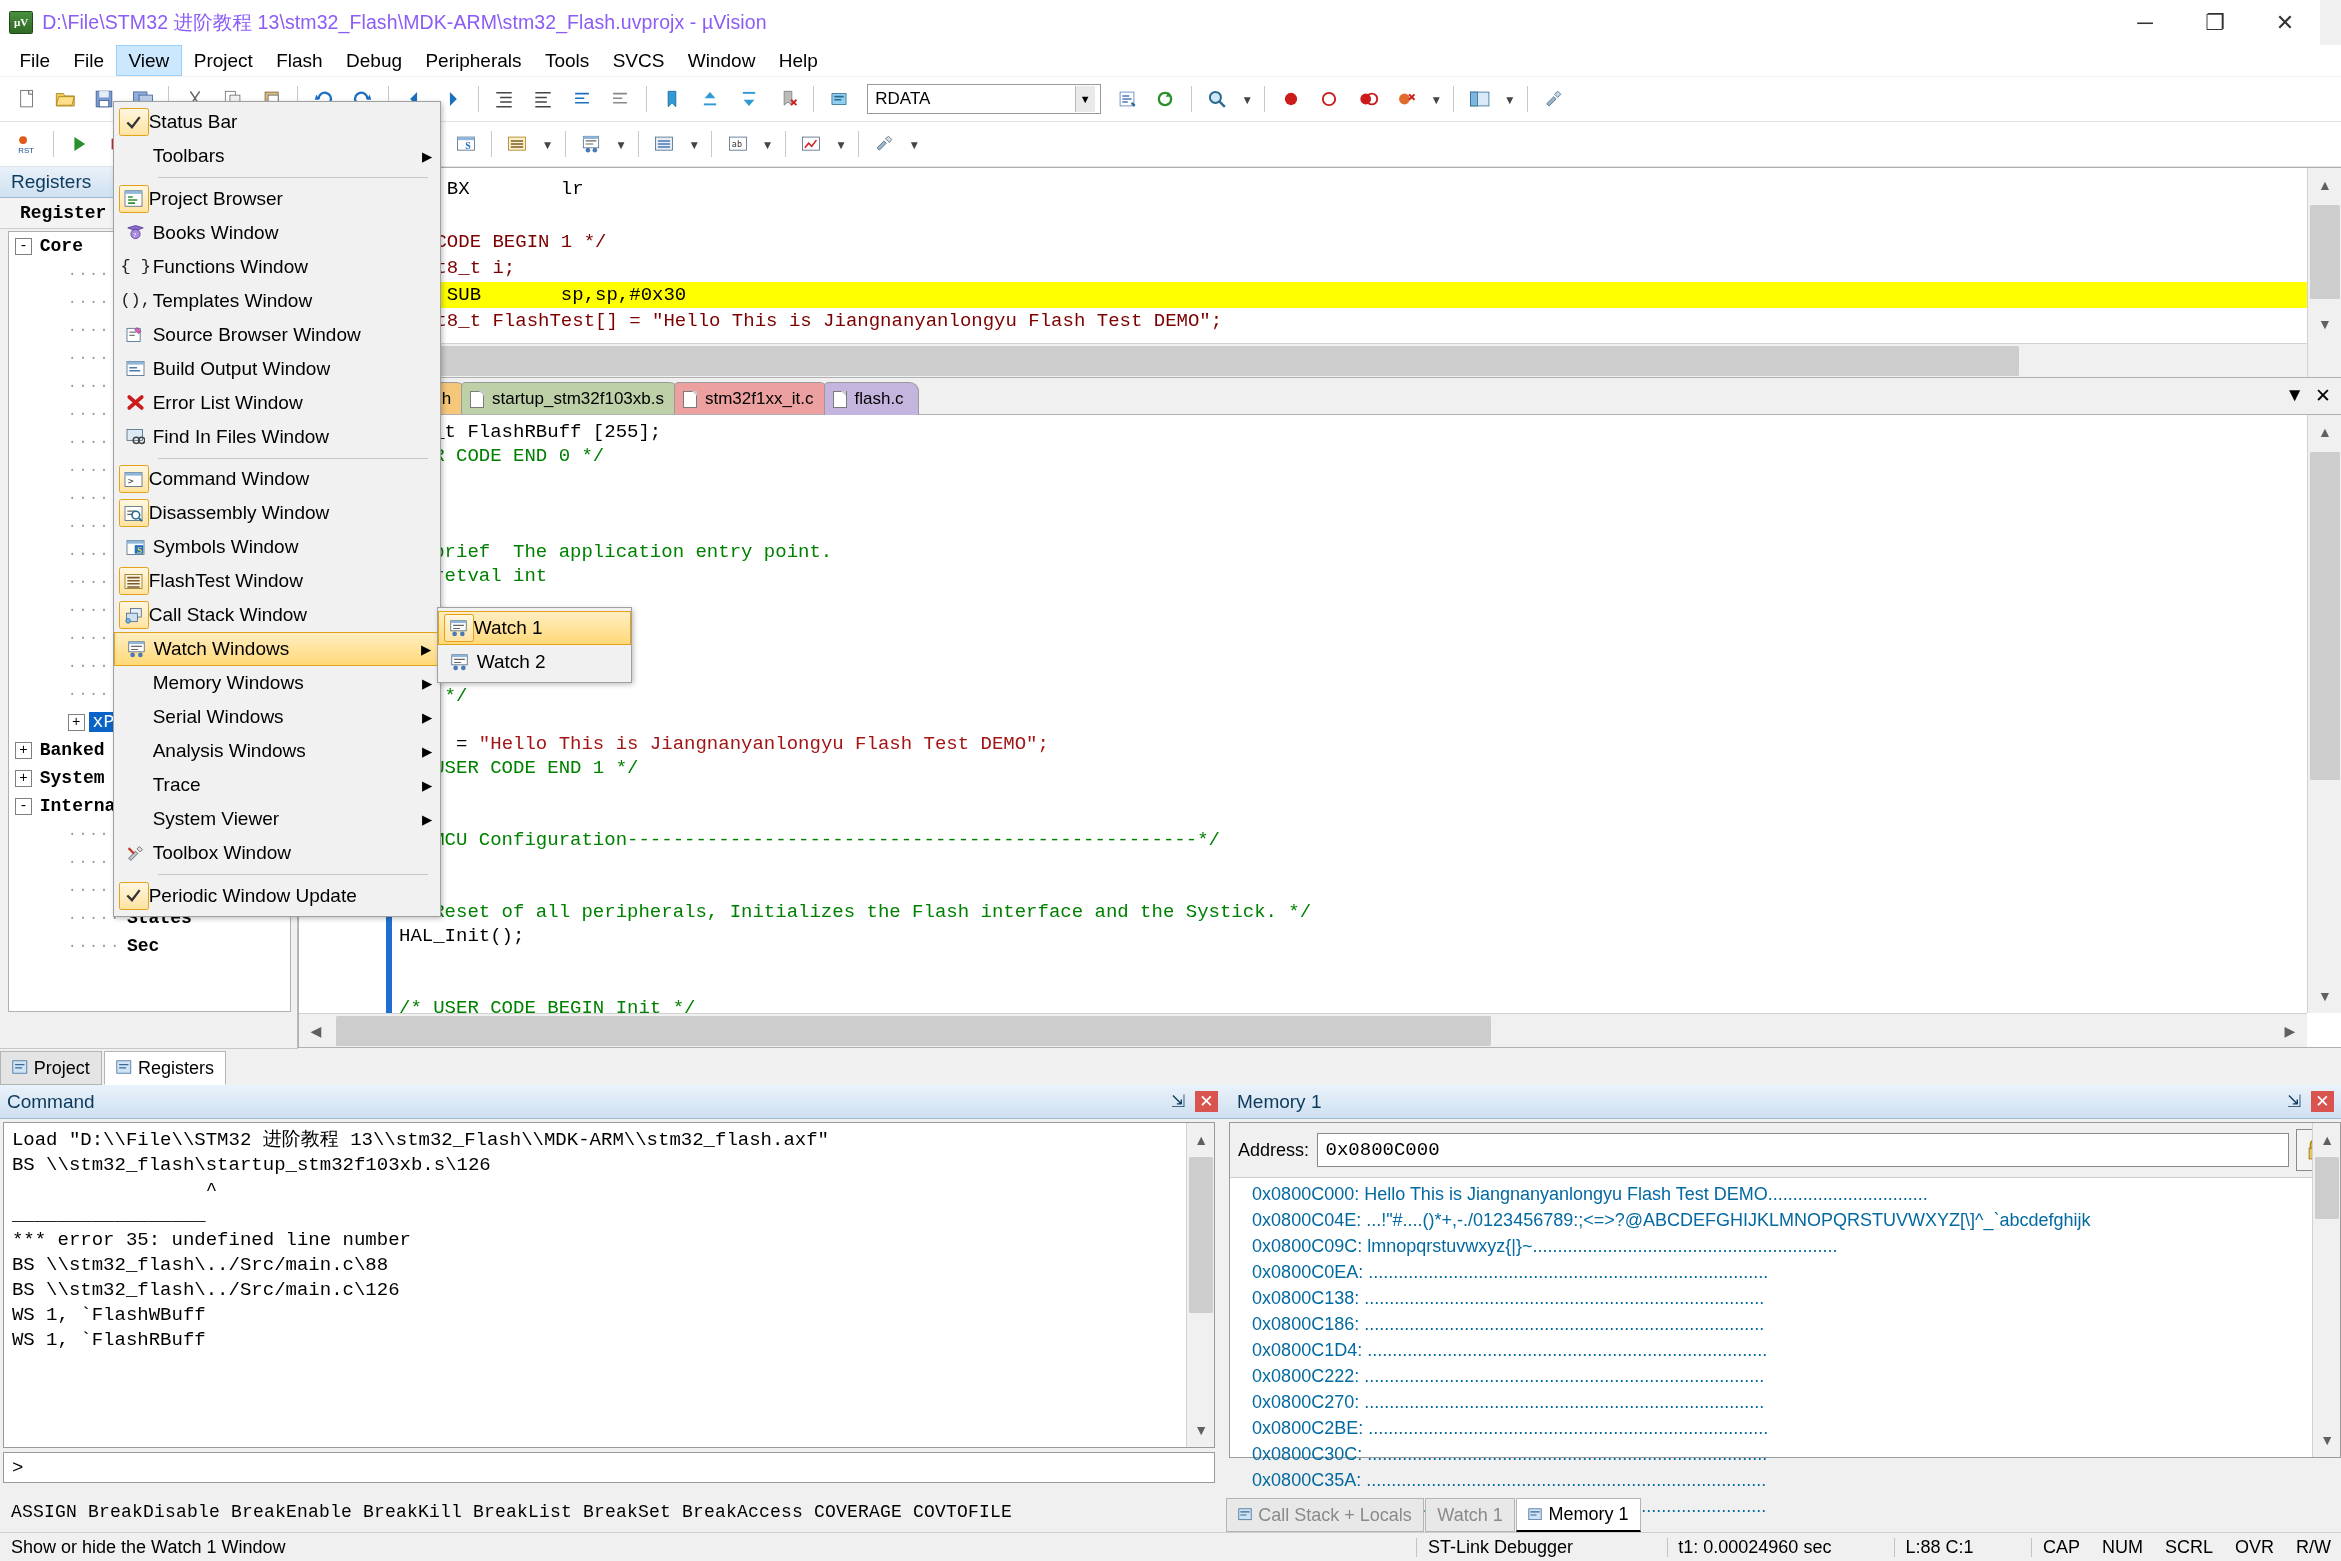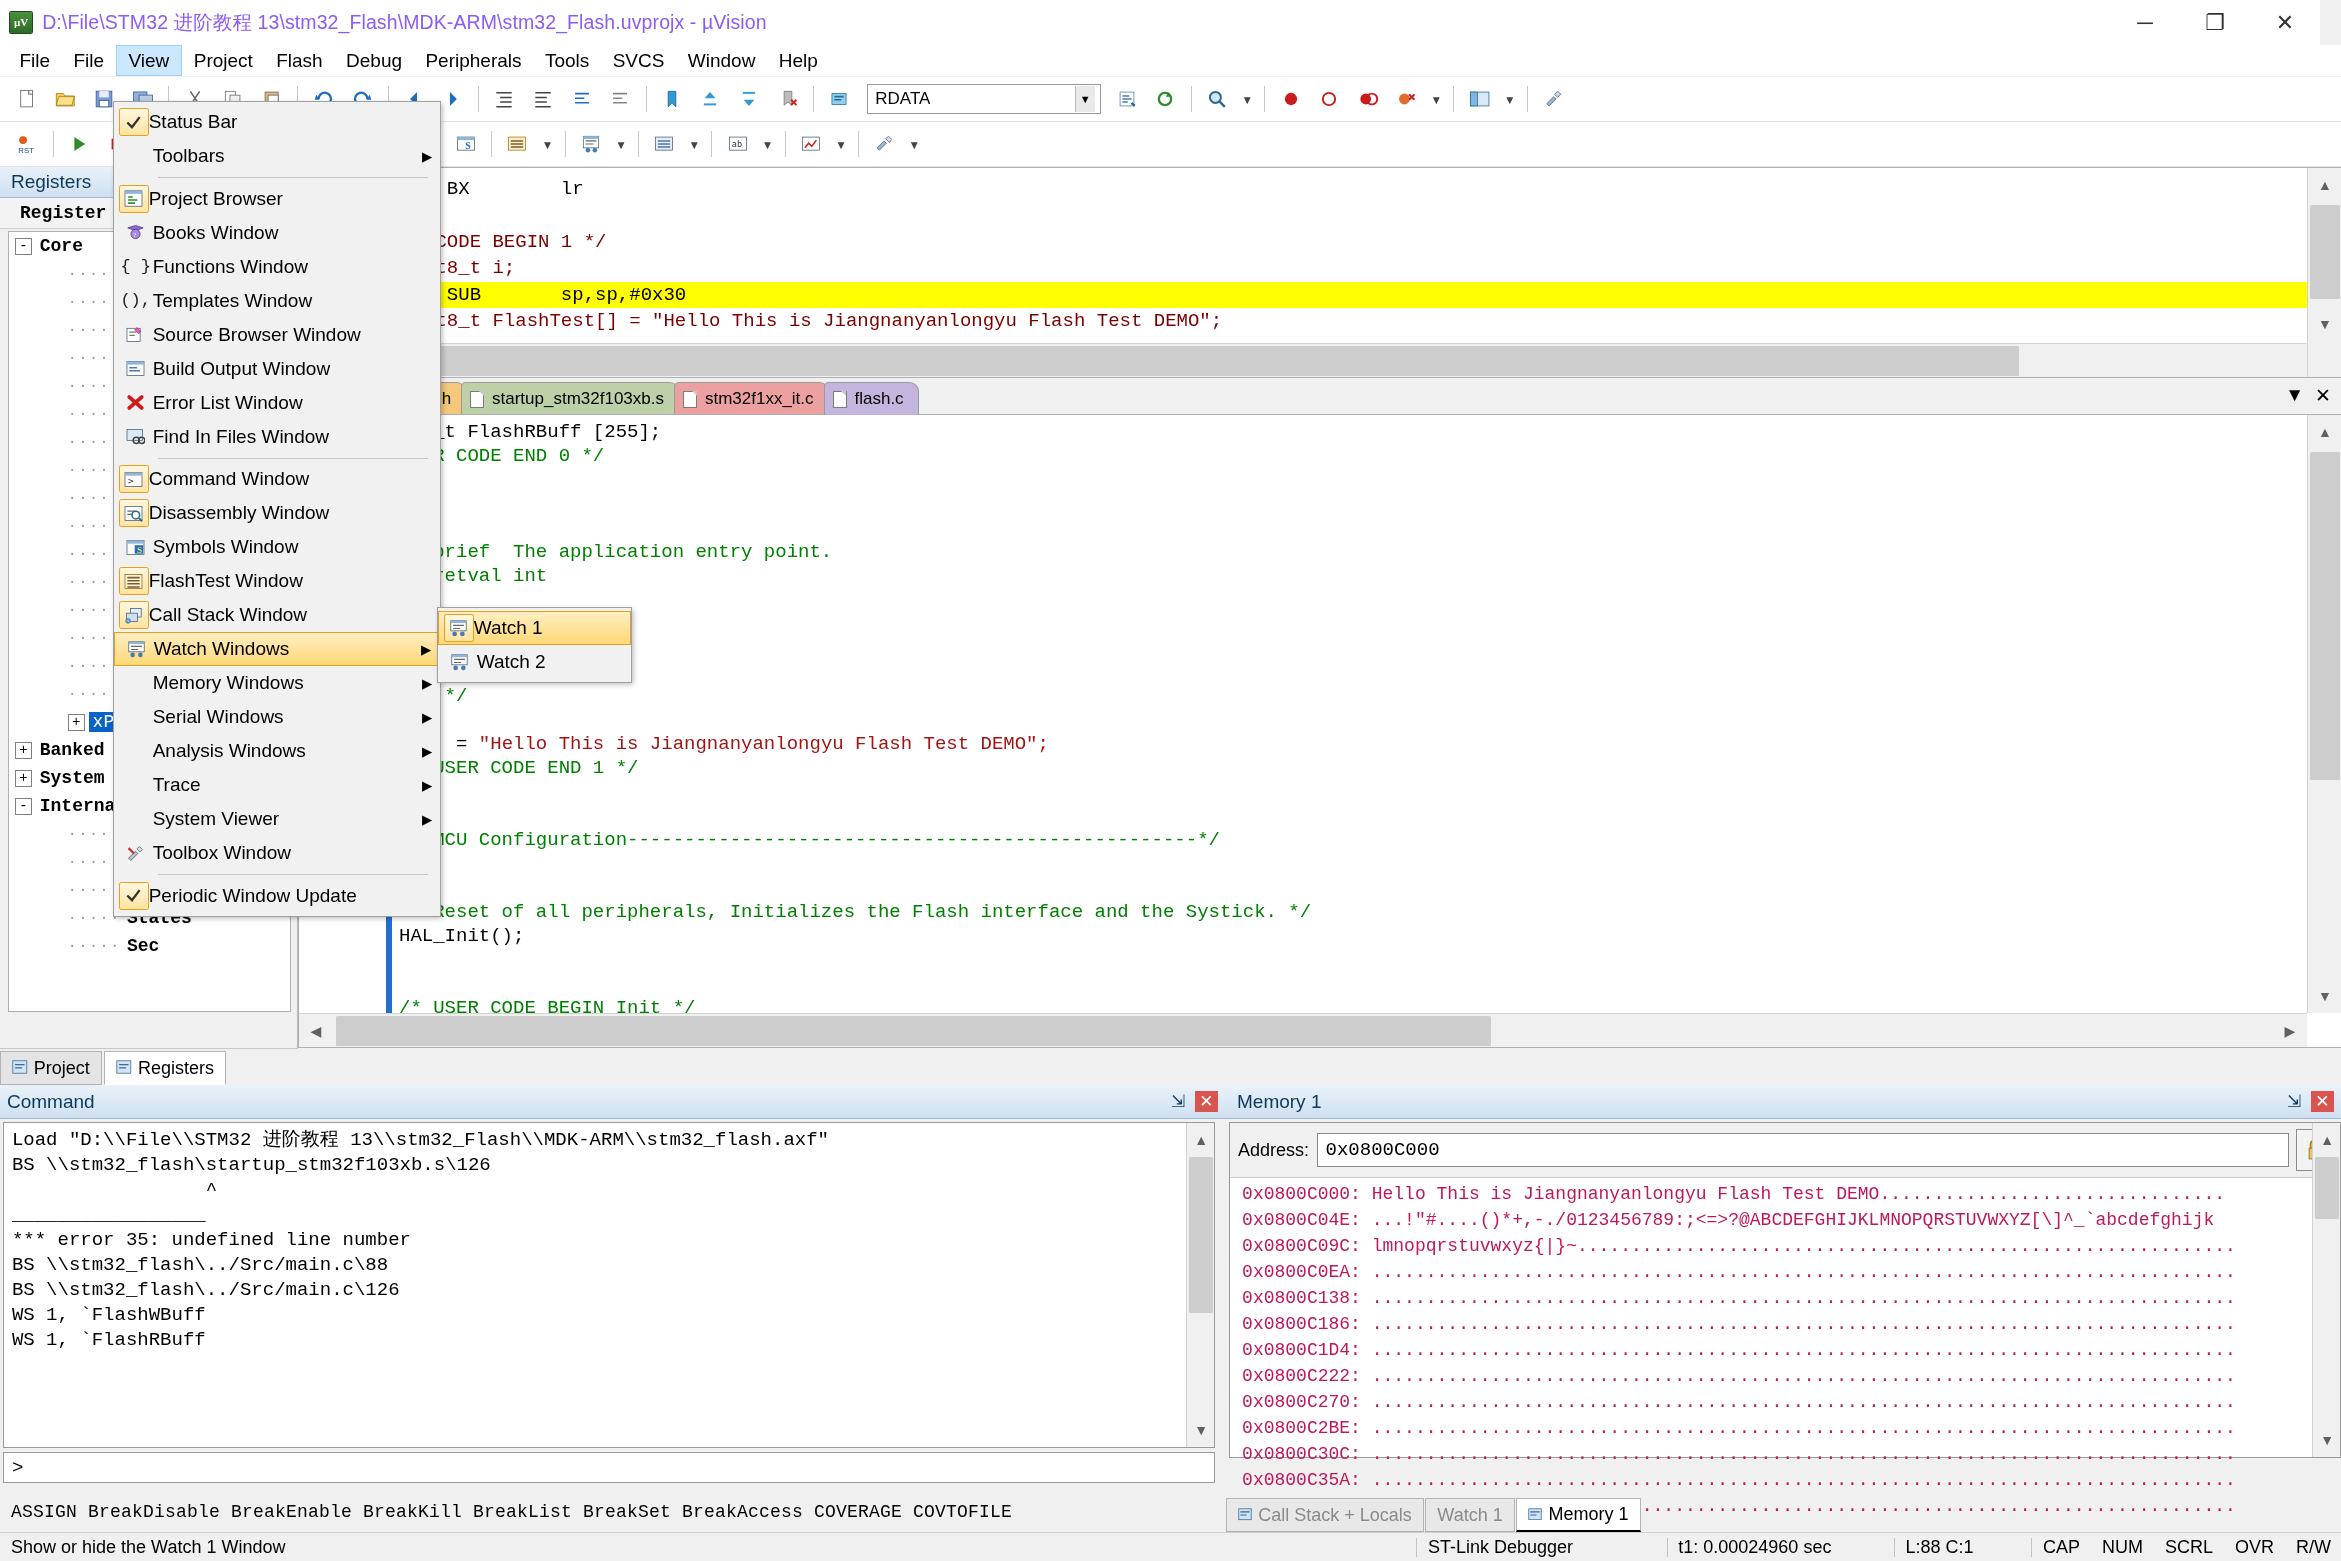--- a/index.html
+++ b/index.html
@@ -136,22 +136,22 @@
   .mem-body { position:absolute; left:3.1px; top:37px; width:1112px; height:336px;
     background:#fff; border:0.8px solid #9a9a9a; }
   .addr-row { height:55px; display:flex; align-items:center; padding:0 7.8px; background:#f0f0f0;
     border-bottom:0.8px solid #cfcfcf; }
   .addr-lbl { font-size:18px; margin-right:7.8px; }
   .addr-inp { flex:1; height:34px; border:0.8px solid #8a8a8a; background:#fff;
     display:flex; align-items:center; padding-left:7.8px;
     font-family:"Liberation Mono", monospace; font-size:19px; }
   .lock-btn { width:36px; height:42px; border:0.8px solid #8a8a8a; background:#f3f3f3;
     margin-left:7.8px; display:flex; align-items:center; justify-content:center; }
-  .mem-line { font-family:Liberation Mono, monospace; font-size:18px; height:26px;
-    line-height:26px; padding-left:12px; white-space:pre; color:#be185d; }
+  .mem-line { font-family:Liberation Sans, sans-serif; font-size:18px; height:26px;
+    line-height:26px; padding-left:22px; white-space:pre; color:#0369a1; }
 
   
   .bottom-tabs { position:absolute; left:1226px; top:1495px; height:37px; display:flex;
     align-items:flex-end; }
   .btab { height:34px; display:flex; align-items:center; padding:0 11px; font-size:18px;
     border:0.8px solid #b4b4b4; background:#e8e8e8; color:#8a8a8a; margin-right:1.6px; }
   .btab.act { background:#fff; color:#000; border-bottom:2.3px solid #000; }
 
   
   .statusbar { position:absolute; left:0; top:1532px; width:2342px; height:29px;

